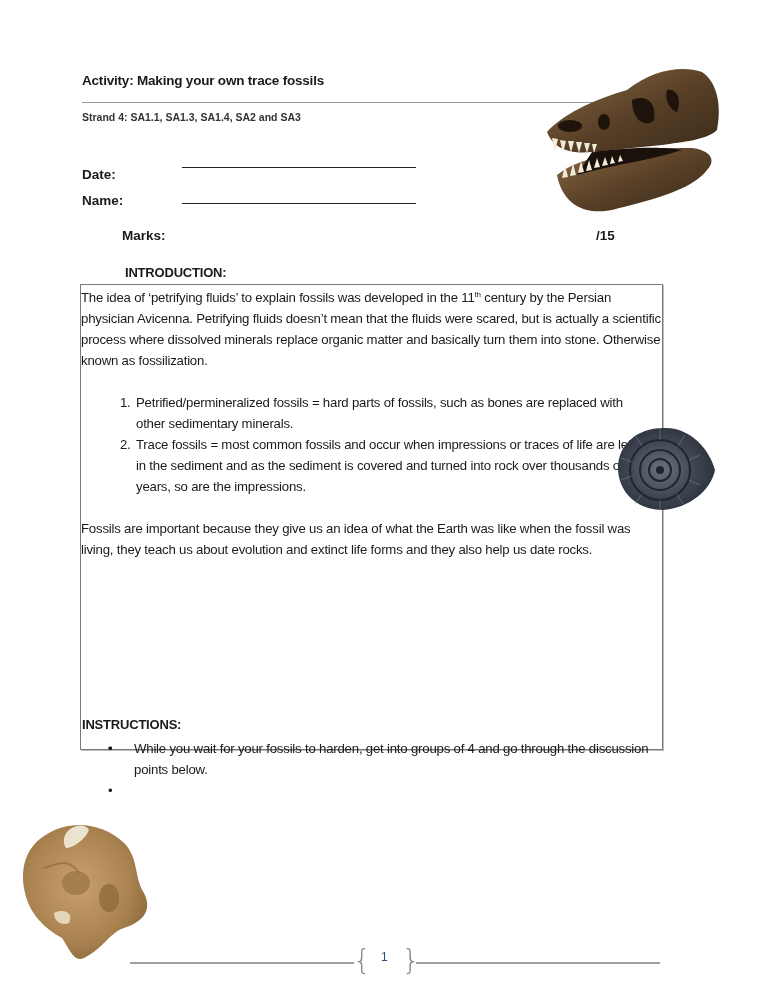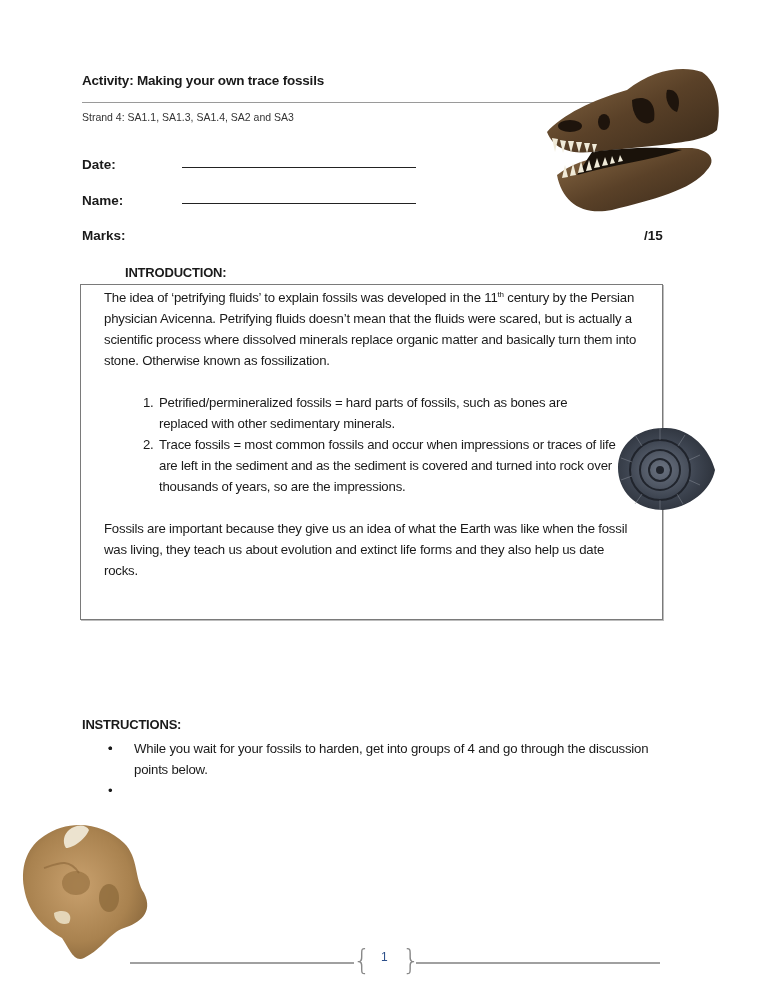--- a/index.html
+++ b/index.html
@@ -3,29 +3,29 @@
 <meta charset="utf-8">
 <style>
   html, body { margin: 0; padding: 0; background: #ffffff; }
   body {
     width: 768px; height: 994px; position: relative; overflow: hidden;
     font-family: "Liberation Sans", sans-serif; color: #1a1a1a;
   }
   .abs { position: absolute; }
   .title { left: 82px; top: 73px; font-size: 13.5px; font-weight: bold; letter-spacing: -0.2px; }
   .title-rule { left: 82px; top: 102px; width: 540px; height: 1px; background: #9a9a9a; }
-  .strand { left: 82px; top: 111px; font-size: 10.5px; color: #333; }
+  .strand { left: 82px; top: 111px; font-size: 10.5px; color: #333; font-weight: bold; }
   .field-label { left: 82px; font-size: 13.5px; font-weight: bold; }
   .field-line { left: 182px; width: 234px; height: 1px; background: #222; }
-  .marks-total { left: 644px; top: 228px; font-size: 13.5px; font-weight: bold; }
+  .marks-total { left: 596px; top: 228px; font-size: 13.5px; font-weight: bold; }
   .section-head { left: 82px; font-size: 13px; font-weight: bold; letter-spacing: -0.2px; }
   .intro-box {
-    left: 80px; top: 284px; width: 583px; height: 336px;
+    left: 80px; top: 284px; width: 583px; height: 466px;
     border: 1px solid #7a7a7a; box-shadow: 1px 1px 0 #bdbdbd;
-    box-sizing: border-box; padding: 2px 23px;
+    box-sizing: border-box; padding: 2px 0;
     font-size: 13.2px; line-height: 21px; letter-spacing: -0.2px;
   }
   .intro-box p { margin: 0 0 21px 0; }
   .intro-box p.last { margin-bottom: 12px; }
   .intro-box ol { margin: 0 0 21px 0; padding-left: 53px; }
   .intro-box ol li { padding-left: 2px; }
   sup { font-size: 8px; line-height: 0; }
   .instructions { left: 82px; top: 738px; width: 580px; font-size: 13.2px; line-height: 21px; letter-spacing: -0.2px; }
   .instructions ul { margin: 0; padding-left: 48px; list-style: none; }
   .instructions li { position: relative; padding-left: 4px; }
@@ -70,25 +70,25 @@
         <path d="M46 113 l3 -12 l3 11z"></path>
       <path d="M54 111 l3 -11 l3 10z"></path>
         <path d="M62 108 l3 -10 l3 9z"></path>
         <path d="M70 106 l3 -9 l3 8z"></path>
       <path d="M78 104 l2 -8 l3 7z"></path>
         <path d="M86 102 l2 -7 l3 6z"></path>
     </g>
   </svg>
 </div>
 
-<div class="abs field-label" style="top:157px;">Date:</div>
+<div class="abs field-label" style="top:167px;">Date:</div>
 <div class="abs field-line" style="top:167px;"></div>
 <div class="abs field-label" style="top:193px;">Name:</div>
 <div class="abs field-line" style="top:203px;"></div>
-<div class="abs field-label" style="top:228px;">Marks:</div>
+<div class="abs field-label" style="top:228px;margin-left:40px;">Marks:</div>
 <div class="abs marks-total">/15</div>
 
 <div class="abs section-head" style="top:265px;margin-left:43px;">INTRODUCTION:</div>
 <div class="abs intro-box">
   <p><span>The idea of ‘petrifying fluids’ to explain fossils was developed in the 11</span><sup>th</sup><span> century by the Persian physician Avicenna.  Petrifying fluids doesn’t mean that the fluids were scared, but is actually a scientific process where dissolved minerals replace organic matter and basically turn them into stone.  Otherwise known as fossilization.</span></p>
   <ol style="padding-right:20px;">
     <li>Petrified/permineralized fossils = hard parts of fossils, such as bones are replaced with other sedimentary minerals.</li>
     <li>Trace fossils = most common fossils and occur when impressions or traces of life are left in the sediment and as the sediment is covered and turned into rock over thousands of years, so are the impressions.</li>
   </ol>
   <p class="last">Fossils are important because they give us an idea of what the Earth was like when the fossil was living, they teach us about evolution and extinct life forms and they also help us date rocks.</p>

